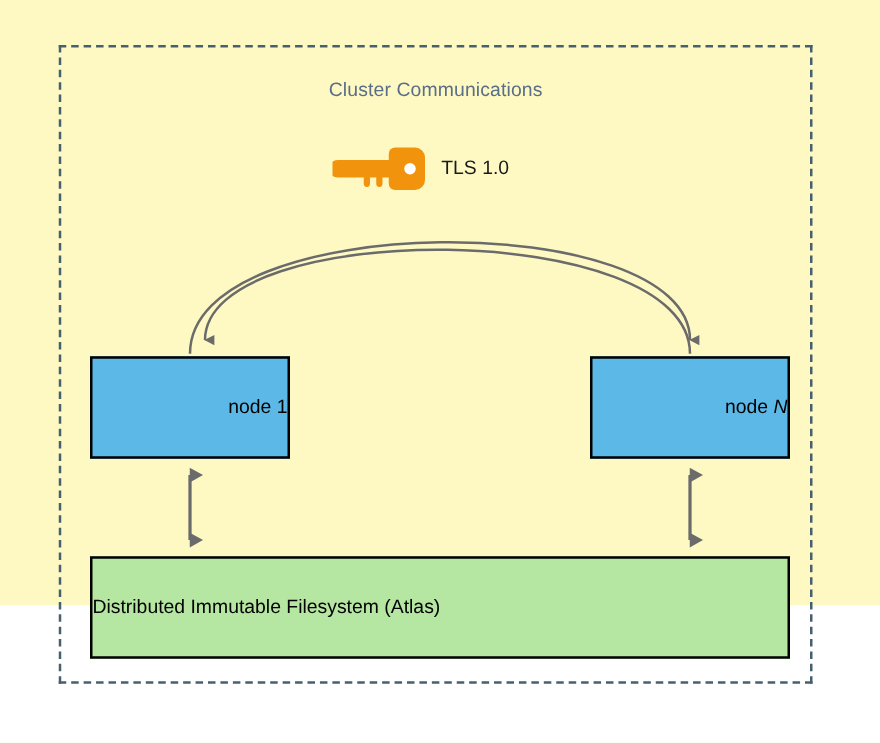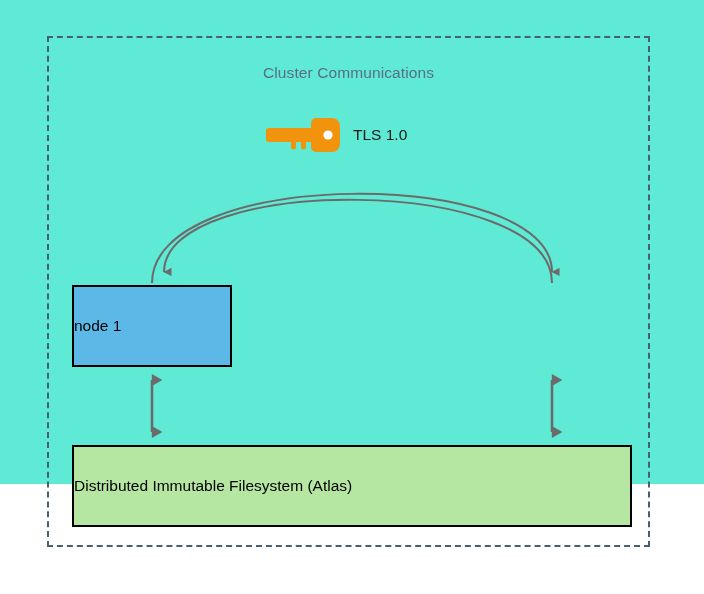--- a/index.html
+++ b/index.html
@@ -10,21 +10,21 @@
   body {
     width: 704px;
     height: 594px;
     font-family: "Liberation Sans", sans-serif;
     overflow: hidden;
   }
   #diagram-root {
     position: relative;
     width: 704px;
     height: 484px;
-    background: #5eead4;
+    background: #fef9c3;
   }
 
   
   .cluster-boundary {
     position: absolute;
     left: 47px;
     top: 36px;
     width: 603px;
     height: 511px;
     border: 2px dashed #47606f;
@@ -78,21 +78,21 @@
   }
 
   
   .node-box {
     position: absolute;
     box-sizing: border-box;
     background: #5cb8e6;
     border: 2.5px solid #000000;
     display: flex;
     align-items: center;
-    justify-content: flex-start;
+    justify-content: flex-end;
   }
   .node-box.node-1 {
     left: 72px;
     top: 285px;
     width: 160px;
     height: 82px;
   }
   .node-box.node-n {
     left: 472px;
     top: 285px;
@@ -169,18 +169,21 @@
 
     <line x1="152" y1="380" x2="152" y2="432" stroke="#6b6b6b" stroke-width="2.6" marker-start="url(#arrowhead-up-v)" marker-end="url(#arrowhead-down-v)"></line>
 
     <line x1="552" y1="380" x2="552" y2="432" stroke="#6b6b6b" stroke-width="2.6" marker-start="url(#arrowhead-up-v)" marker-end="url(#arrowhead-down-v)"></line>
   </svg>
 
   <div class="node-box node-1">
     <span class="node-label"><span>node </span><span>1</span></span>
   </div>
 
+  <div class="node-box node-n">
+    <span class="node-label"><span>node </span><span class="var">N</span></span>
+  </div>
 
   <div class="fs-box">
     <span class="fs-label">Distributed Immutable Filesystem (Atlas)</span>
   </div>
 
 </div>
 
 </body></html>

